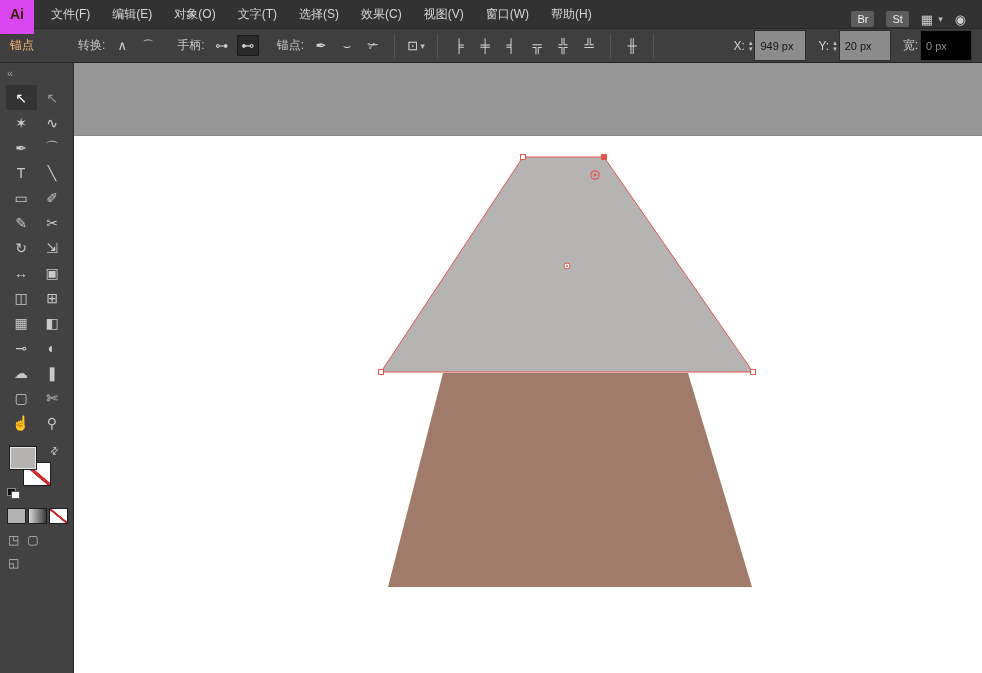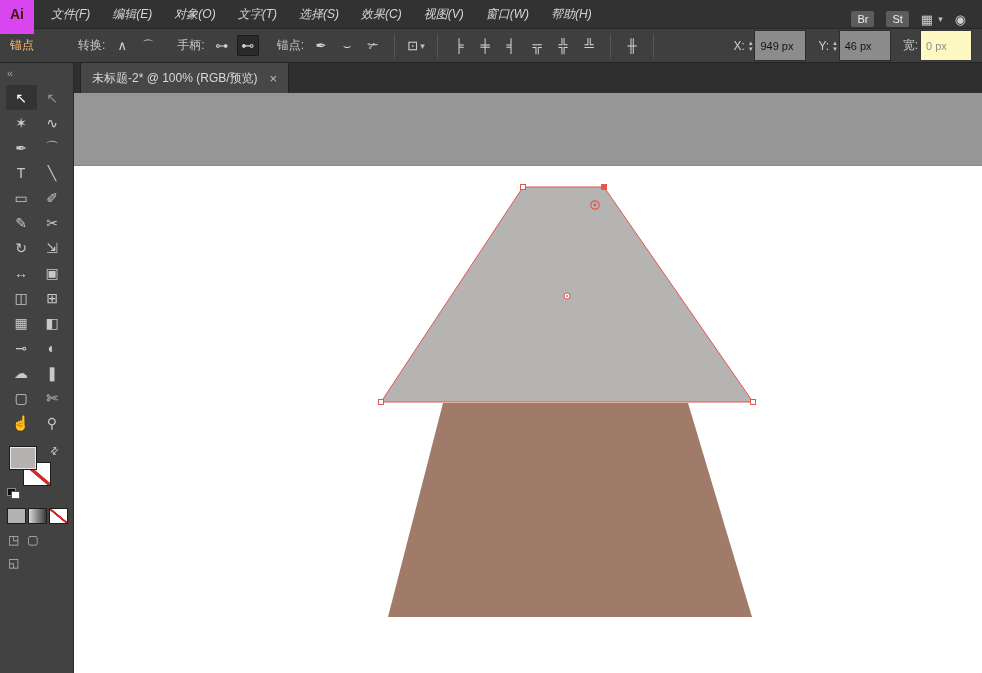--- a/index.html
+++ b/index.html
@@ -6,21 +6,21 @@
   html,body { margin:0; padding:0; }
   body {
     width:982px; height:673px; overflow:hidden; position:relative;
     font-family:"Liberation Sans", sans-serif;
     background:#969696; -webkit-font-smoothing:antialiased;
   }
   
   .menubar { height:28px; background:#323232; display:flex; align-items:center; color:#d6d6d6; font-size:12px; }
   .logo { width:34px; height:40px; background:#d946ef; color:#3a1d00; display:flex; align-items:center; justify-content:center; font-weight:bold; font-size:14px; flex:none; }
   .menu-list { display:flex; align-items:center; margin-left:6px; }
-  .menu-item { padding:0 11px; line-height:28px; cursor:default; white-space:nowrap;font-style:italic; }
+  .menu-item { padding:0 11px; line-height:28px; cursor:default; white-space:nowrap; }
   .menubar-right { margin-left:auto; display:flex; align-items:center; gap:12px; padding-right:16px;margin-top:10px; }
   .badge { background:#5c5c5c; color:#eee; font-size:11px; padding:2px 6px; border-radius:2px; line-height:12px; }
   .ws-switcher { display:flex; align-items:center; gap:3px; color:#cfcfcf; }
   .mini-icon { font-size:13px; color:#cfcfcf; }
 
   
   .controlbar { height:35px; background:#3f3f3f; border-top:1px solid #272727; border-bottom:1px solid #232323;
     display:flex; align-items:center; font-size:12px; color:#cfcfcf; gap:4px; padding:0 10px; }
   .cb-title { font-size:12px; color:#fdba74; margin-right:26px; }
   .cb-label { color:#c5c5c5; margin:0 2px 0 14px; white-space:nowrap; }
@@ -28,21 +28,21 @@
     font-size:13px; border-radius:2px; cursor:default; }
   .icon-btn.active { background:#2a2a2a; box-shadow:inset 0 0 0 1px #1b1b1b; }
   .vsep { width:1px; height:24px; background:#2c2c2c; border-right:1px solid #565656; margin:0 6px; flex:none; }
   .chev { font-size:9px; margin-left:2px; color:#bdbdbd; }
   .field { display:flex; align-items:center; margin-left:8px; }
   .field-label { color:#cfcfcf; margin-right:2px; }
   .stepper { display:flex; flex-direction:column; justify-content:center; margin:0 2px; color:#c4c4c4; }
   .stepper span { font-size:7px; line-height:6px; cursor:default; }
   .value-box { width:52px; height:31px; background:#8c8c8c; color:#141414; border:1px solid #2d2d2d;
     font-size:11px; display:flex; align-items:center; padding:0 5px; }
-  .value-box.disabled { background:#fef9c3; color:#8d8d8d; border-color:#383838; }
+  .value-box.disabled { background:#000000; color:#8d8d8d; border-color:#383838; }
   .spacer { flex:1; }
 
   
   .main { display:flex; height:610px; }
 
   
   .toolpanel { width:74px; background:#424242; border-right:1px solid #2a2a2a; display:flex; flex-direction:column; flex:none; }
   .collapse { color:#9f9f9f; font-size:11px; padding:4px 0 0 7px; height:18px; }
   .tools-grid { display:grid; grid-template-columns:31px 31px; justify-content:center; margin-top:4px; }
   .tool { height:25px; display:flex; align-items:center; justify-content:center; color:#c9c9c9; font-size:14px; cursor:default; }
@@ -152,21 +152,21 @@
     </span>
     <span class="value-box">949 px</span>
   </span>
 
   <span class="field">
     <span class="field-label">Y:</span>
     <span class="stepper">
       <span>▴</span>
       <span>▾</span>
     </span>
-    <span class="value-box">46 px</span>
+    <span class="value-box">20 px</span>
   </span>
 
   <span class="field">
     <span class="field-label">宽:</span>
     <span class="value-box disabled">0 px</span>
   </span>
 </div>
 
 <div class="main">
 
@@ -222,26 +222,20 @@
     <div class="draw-row">
       <span>◳</span>
       <span>▢</span>
     </div>
     <div class="screen-row">
       <span>◱</span>
     </div>
   </div>
 
   <div class="content">
-    <div class="tabbar">
-      <div class="tab">
-        <span>未标题-2* @ 100% (RGB/预览)</span>
-        <span class="tab-close">×</span>
-      </div>
-    </div>
 
     <div class="canvas">
       <div class="artboard"></div>
       <svg class="overlay" width="908" height="580" viewBox="0 0 908 580">
         <polygon points="369,310 614,310 678,524 314,524" fill="#a07b69"></polygon>
         <polygon stroke-width="1" points="449,94 530,94 679,309 307,309" fill="#b6b3b3" stroke="#e2574e"></polygon>
         <circle r="4.2" fill="none" stroke-width="1.2" cx="521" cy="112" stroke="#e2574e"></circle>
         <circle r="1.4" cx="521" cy="112" fill="#e2574e"></circle>
         <circle r="3" fill="#ffffff" stroke-width="1" cx="493" cy="203" stroke="#e2574e"></circle>
         <circle r="1" cx="493" cy="203" fill="#e2574e"></circle>

